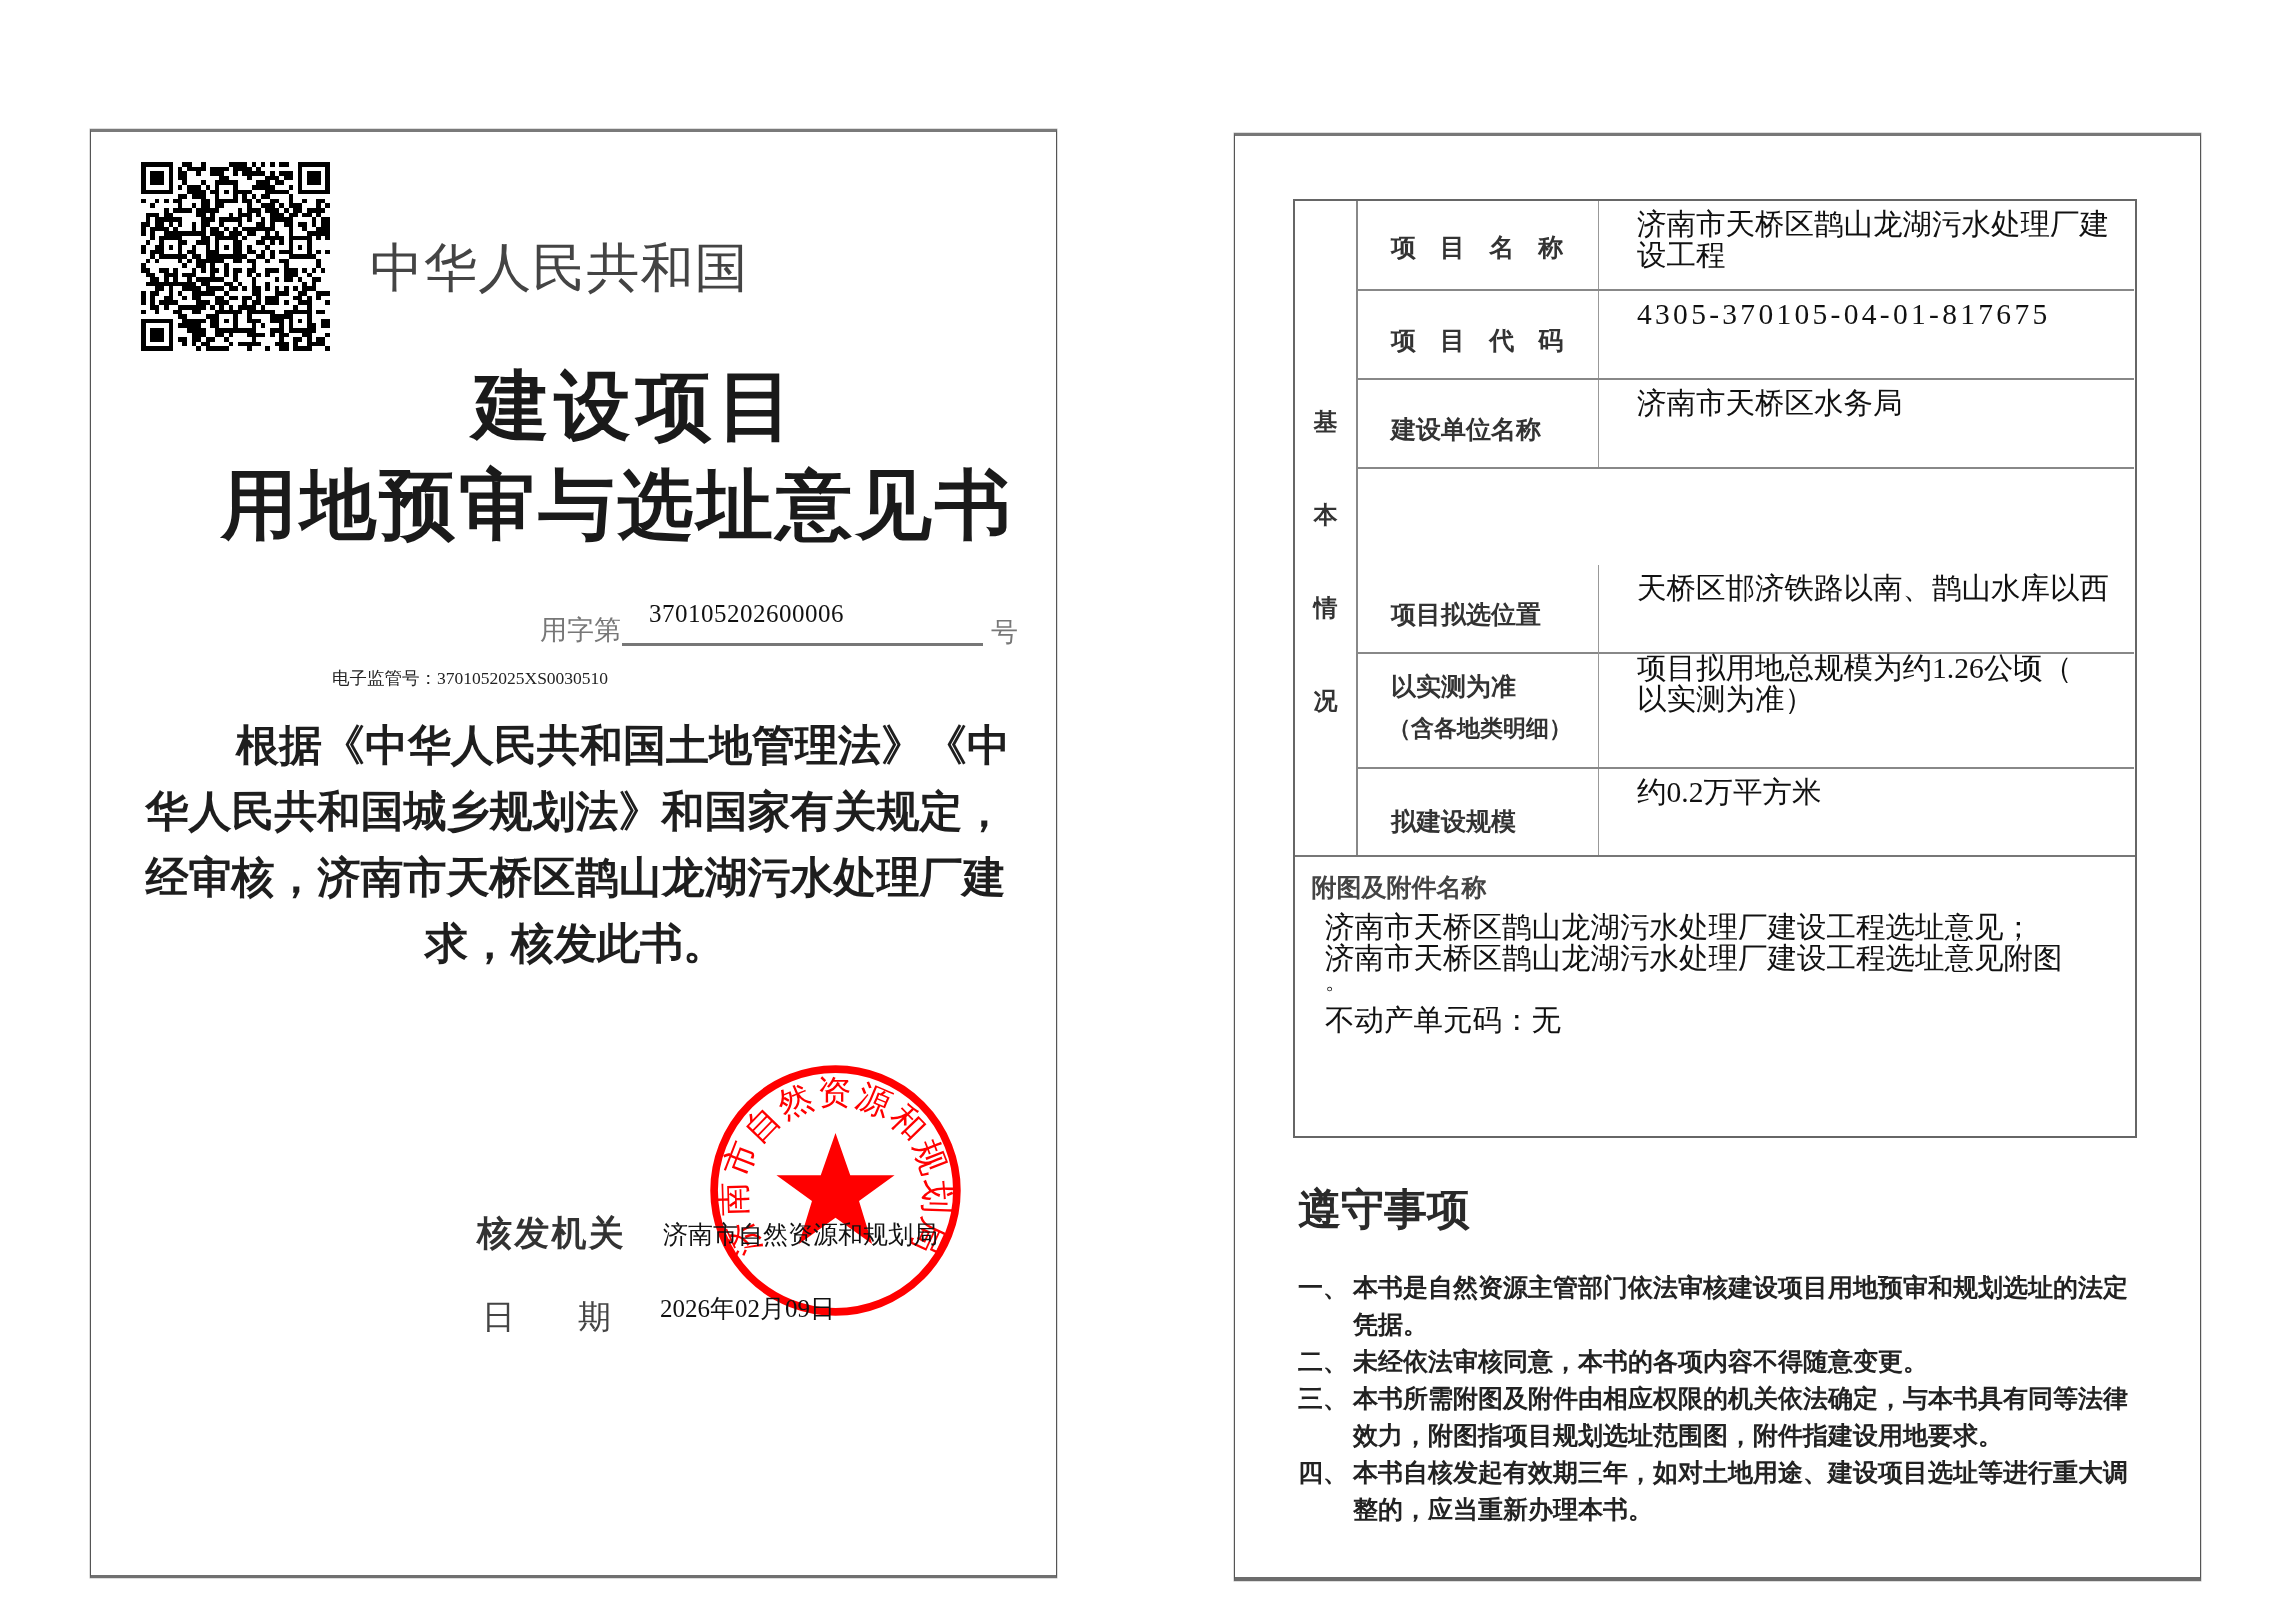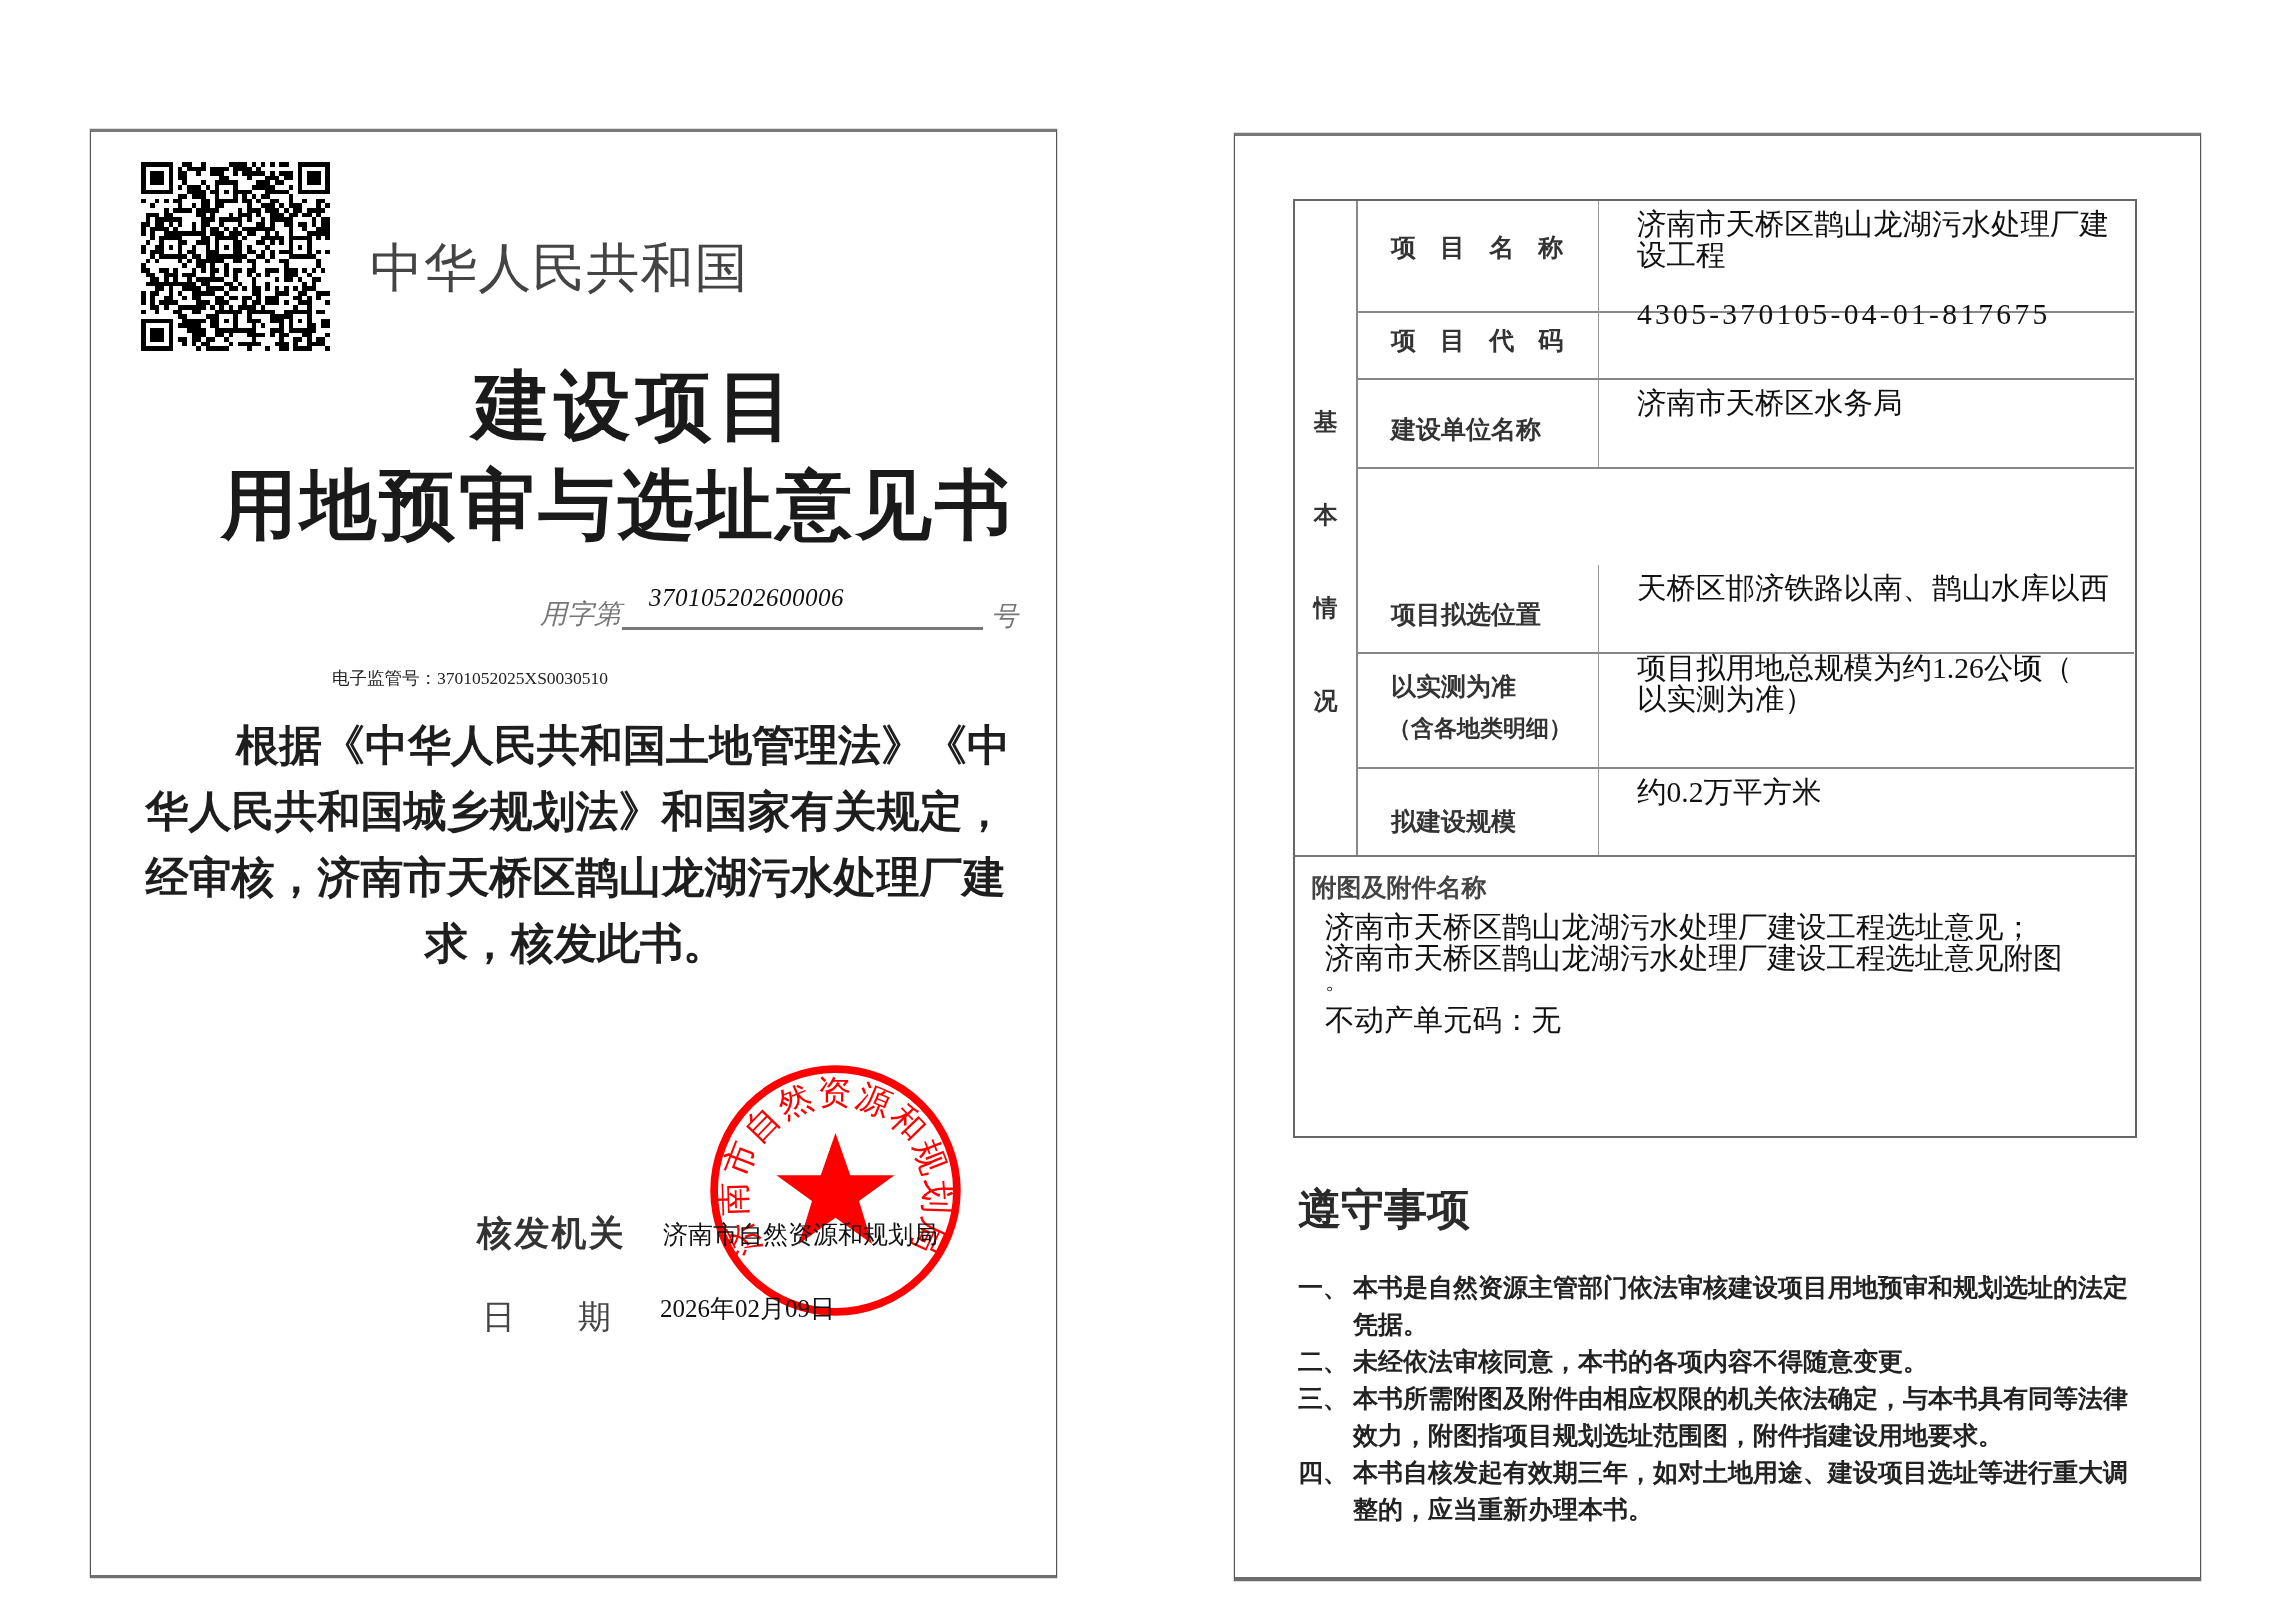--- a/index.html
+++ b/index.html
@@ -16,21 +16,21 @@
   #right-page { left:1234px; top:133px; width:965px; height:1441px; border-top:3.8px solid #777; border-bottom:4.4px solid #6c6c6c; }
 
   .abs { position:absolute; white-space:nowrap; }
 
   
   #qr { left:44px; top:30px; width:201px; height:189px; }
   #country { left:279px; top:101px; font-size:53px; color:#444; font-weight:300; letter-spacing:1.1px; font-family:"DejaVu Sans","Liberation Sans",sans-serif; }
   #title1 { left:0; width:1090px; text-align:center; top:224px; font-size:76px; font-weight:bold; letter-spacing:5.5px; font-family:"DejaVu Sans","Liberation Sans",sans-serif; color:#1a1a1a; }
   #title2 { left:0; width:965px; text-align:center; top:323px; font-size:76px; font-weight:bold; letter-spacing:3.3px; font-family:"DejaVu Sans","Liberation Sans",sans-serif; color:#1a1a1a;padding-left:44px; }
 
-  #serial-row { left:449px; top:452px; height:49px; width:492px;font-style:italic; }
+  #serial-row { left:449px; top:468px; height:49px; width:492px; }
   #serial-prefix { position:absolute; left:0; top:12px; font-size:27px; color:#777; font-family:"DejaVu Sans","Liberation Sans",sans-serif; }
   #serial-line { position:absolute; left:82px; top:43px; width:361px; height:2.7px; background:#777; }
   #serial-number { position:absolute; left:109px; top:0; font-size:25px; color:#111; font-family:"Liberation Serif","DejaVu Serif",serif; letter-spacing:0.5px; }
   #serial-suffix { position:absolute; left:451px; top:14.2px; font-size:27px; color:#777; font-family:"DejaVu Sans","Liberation Sans",sans-serif; }
 
   #e-supervision { left:241px; top:534px; font-size:17.5px; color:#222; font-family:"Liberation Serif","DejaVu Serif",serif; }
 
   #body-text { left:52px; top:580px; width:865px; font-size:43px; line-height:66px; font-weight:bold; font-family:"DejaVu Sans","Liberation Sans",sans-serif; color:#1e1e1e; white-space:normal; }
   #body-text .line { display:block; white-space:nowrap;text-align:center; }
   #body-text .indent { padding-left:93px; }
@@ -812,21 +812,21 @@
 <div id="right-page" class="page">
 
   <div id="table">
     <div id="basic-col">
       <span class="vch" style="top:205px">基</span>
       <span class="vch" style="top:298px">本</span>
       <span class="vch" style="top:391px">情</span>
       <span class="vch" style="top:484px">况</span>
     </div>
 
-    <div class="row" style="top:0;height:112px">
+    <div class="row" style="top:0;height:90px">
       <div class="label">
           <span style="top:30px;letter-spacing:7.7px">项 目 名 称</span>
         </div>
       <div class="value">
           <span>济南市天桥区鹊山龙湖污水处理厂建
 设工程</span>
         </div>
     </div>
     <div class="row" style="top:90px;height:89px">
       <div class="label">

